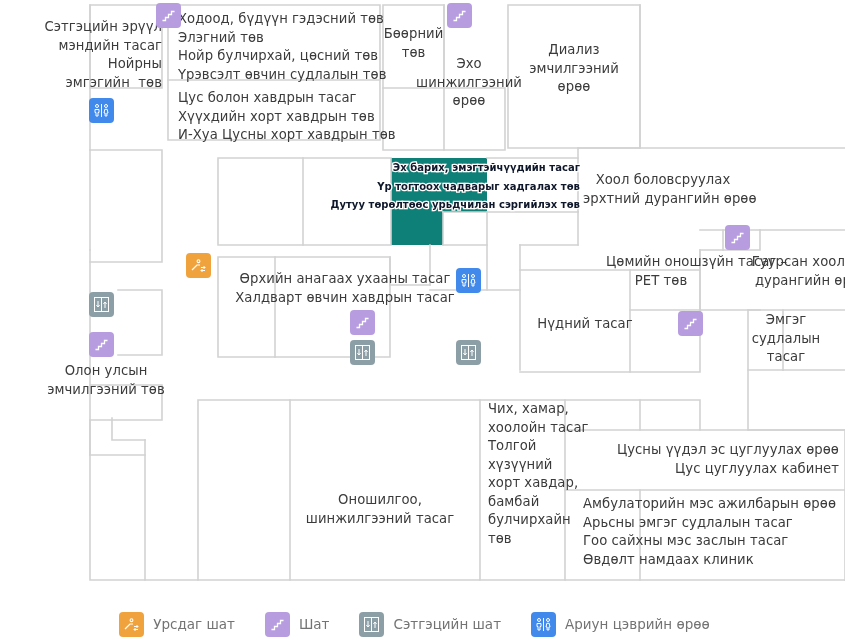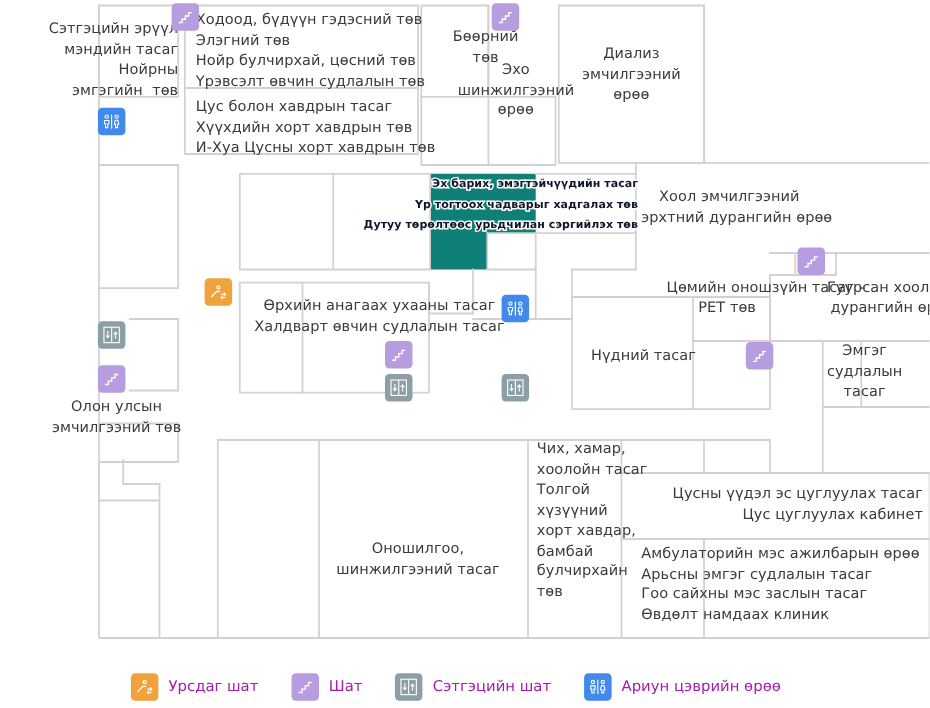--- a/index.html
+++ b/index.html
@@ -96,21 +96,21 @@
     height: 25px;
     border-radius: 4px;
     display: flex;
     align-items: center;
     justify-content: center;
     flex: 0 0 auto;
   }
   .legend-text {
     margin-left: 9px;
     font-size: 13.5px;
-    color: #a21caf;
+    color: #737373;
     white-space: nowrap;
   }
 </style>
 </head>
 <body>
 
 <svg id="floorplan" viewBox="0 0 845 600">
 
   <path class="hl-fill" d="M391,158 L487,158 L487,212 L443,212 L443,245 L391,245 Z"></path>
 
@@ -200,40 +200,40 @@
 
 <div class="label l" style="left:178px; top:10px; width:230px;">Ходоод, бүдүүн гэдэсний төв
 Элэгний төв
 Нойр булчирхай, цөсний төв
 Үрэвсэлт өвчин судлалын төв</div>
 
 <div class="label l" style="left:178px; top:89px; width:230px;">Цус болон хавдрын тасаг
 Хүүхдийн хорт хавдрын төв
 И-Хуа Цусны хорт хавдрын төв</div>
 
-<div class="label c" style="left:383px; top:25px; width:61px;padding-left:28px;">Бөөрний
+<div class="label c" style="left:383px; top:25px; width:61px;">Бөөрний
 төв</div>
 
 <div class="label c" style="left:404px; top:55px; width:130px;">Эхо
 шинжилгээний
 өрөө</div>
 
 <div class="label c" style="left:508px; top:41px; width:132px;">Диализ
 эмчилгээний
 өрөө</div>
 
 <div class="label hl" style="left:230px; top:159px; width:350px;">Эх барих, эмэгтэйчүүдийн тасаг
 Үр тогтоох чадварыг хадгалах төв
 Дутуу төрөлтөөс урьдчилан сэргийлэх төв</div>
 
-<div class="label c" style="left:583px; top:171px; width:160px;">Хоол эмчилгээний
+<div class="label c" style="left:583px; top:171px; width:160px;">Хоол боловсруулах
 эрхтний дурангийн өрөө</div>
 
 <div class="label c" style="left:216px; top:270px; width:258px;">Өрхийн анагаах ухааны тасаг
-Халдварт өвчин судлалын тасаг</div>
+Халдварт өвчин хавдрын тасаг</div>
 
 <div class="label c" style="left:606px; top:253px; width:110px;">Цөмийн оношзүйн тасаг –
 PET төв</div>
 
 <div class="label c" style="left:746px; top:253px; width:130px;">Гуурсан хоолойн
 дурангийн өрөө</div>
 
 <div class="label c" style="left:520px; top:315px; width:130px;">Нүдний тасаг</div>
 
 <div class="label r" style="left:736px; top:311px; width:100px;text-align:center;">Эмгэг
@@ -248,21 +248,21 @@
 
 <div class="label l" style="left:488px; top:400px; width:78px;">Чих, хамар,
 хоолойн тасаг
 Толгой
 хүзүүний
 хорт хавдар,
 бамбай
 булчирхайн
 төв</div>
 
-<div class="label r" style="left:560px; top:441px; width:279px;">Цусны үүдэл эс цуглуулах тасаг
+<div class="label r" style="left:560px; top:441px; width:279px;">Цусны үүдэл эс цуглуулах өрөө
 Цус цуглуулах кабинет</div>
 
 <div class="label l" style="left:583px; top:495px; width:260px;">Амбулаторийн мэс ажилбарын өрөө
 Арьсны эмгэг судлалын тасаг
 Гоо сайхны мэс заслын тасаг
 Өвдөлт намдаах клиник</div>
 
 <div class="marker m-stairs" style="left:156px; top:3px;">
   <svg width="17" height="17" viewBox="0 0 17 17">
     <path d="M2.5,13.5 L5.5,13.5 L5.5,10.5 L8.5,10.5 L8.5,7.5 L11.5,7.5 L11.5,4.5 L14.5,4.5" fill="none" stroke="#ffffff" stroke-width="1.3" stroke-linejoin="miter"></path>

